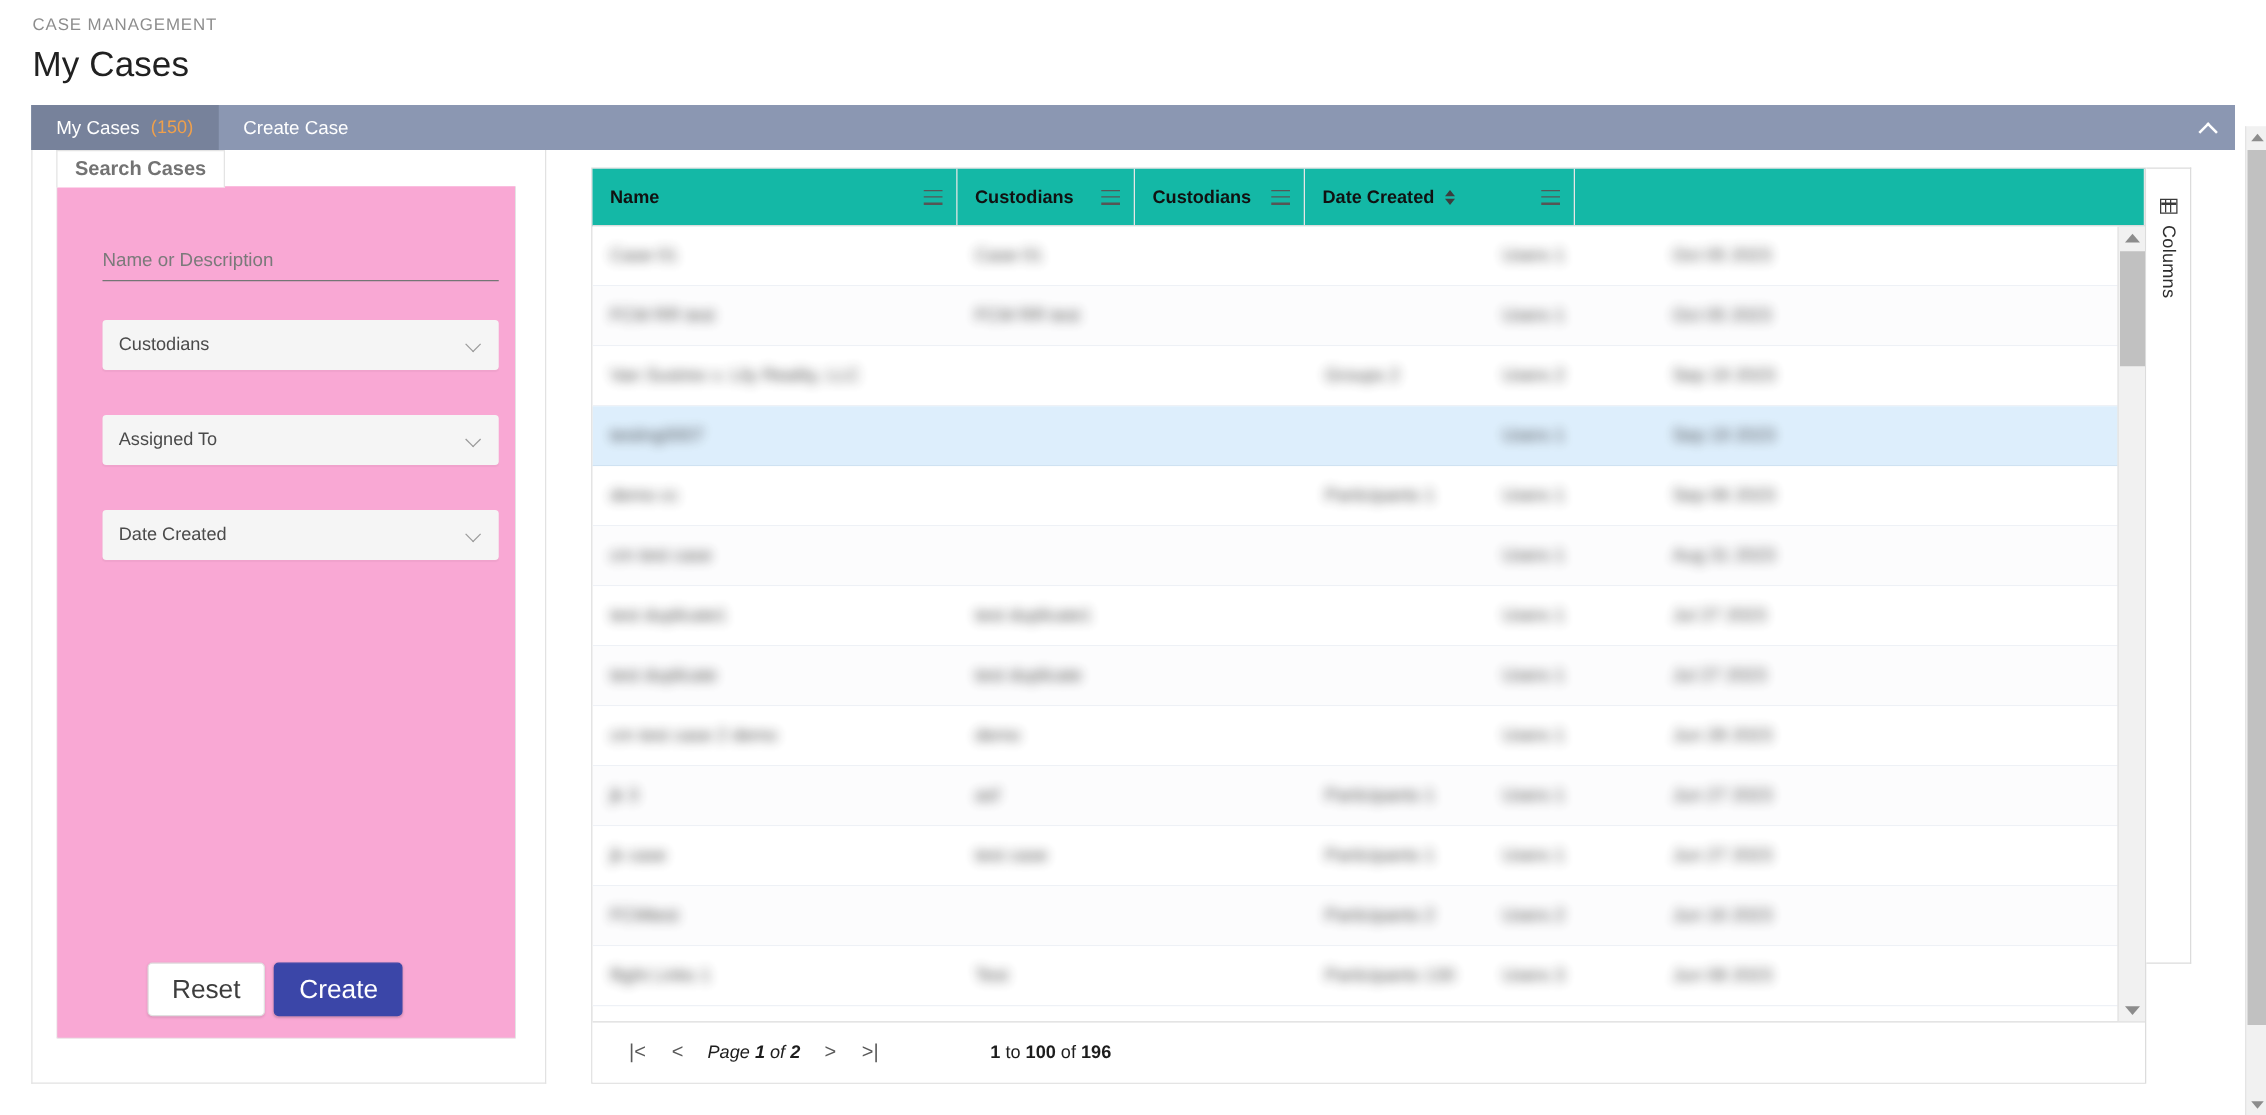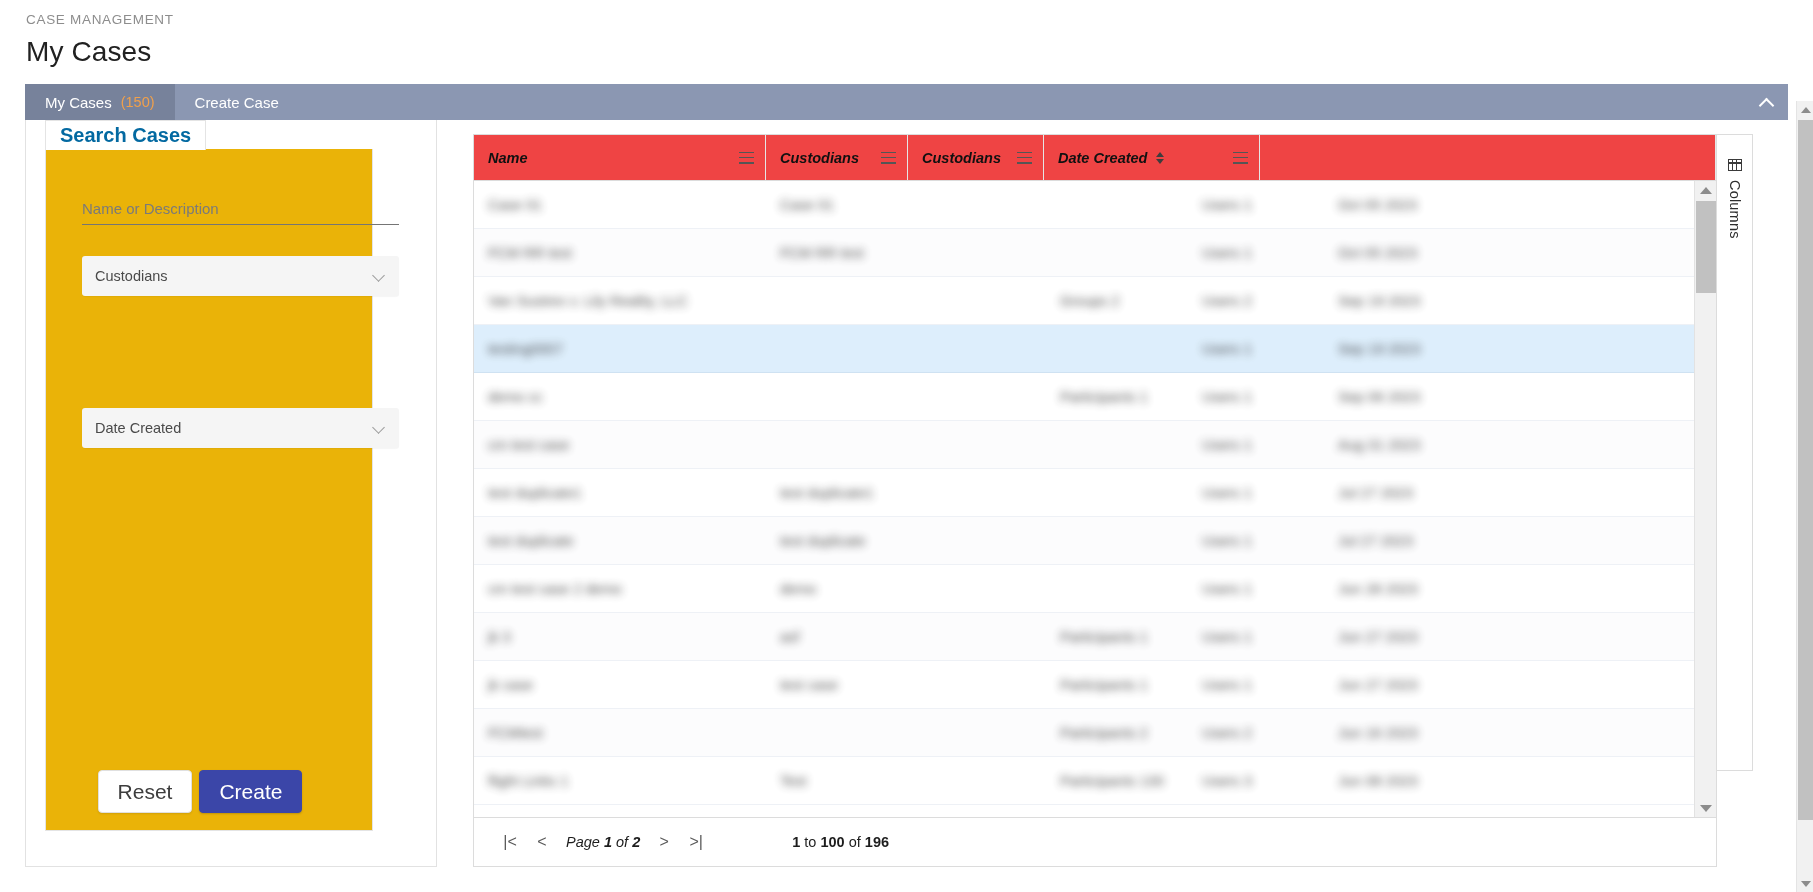--- a/index.html
+++ b/index.html
@@ -91,41 +91,41 @@
     position: absolute;
     left: 25px; top: 120px;
     width: 412px; height: 747px;
     background: #ffffff;
     border: 1px solid #e2e2e2;
     border-top: none;
   }
   .card {
     position: absolute;
     left: 19px; top: 29px;
-    width: 328px; height: 682px;
-    background: #eab308;
+    width: 368px; height: 682px;
+    background: #f9a8d4;
     border: 1px solid #e4e4e4;
     border-top: none;
     border-radius: 1px;
   }
   .card-tab {
     position: absolute;
     left: 19px; top: 0px;
     height: 30px;
     padding: 0 14px 0 0;
     min-width: 132px;
     background: #ffffff;
     border: 1px solid #e4e4e4;
     border-bottom: none;
     display: flex;
     align-items: center;
     justify-content: flex-start;
-    font-size: 20px;
+    font-size: 16px;
     font-weight: bold;
-    color: #0369a1;
+    color: #737373;
     z-index: 3;
     cursor: pointer;
   }
   .card-tab span { padding-left: 14px; }
 
   .search-input-wrap {
     position: absolute;
     left: 36px; top: 47px;
     width: 317px;
   }
@@ -211,26 +211,25 @@
     position: absolute;
     left: 473px; top: 134px;
     width: 1244px; height: 733px;
     background: #ffffff;
     border: 1px solid #dcdcdc;
     display: flex;
     flex-direction: column;
   }
   .grid-header {
     height: 46px;
-    background: #ef4444;
+    background: #14b8a6;
     border-bottom: 1px solid #dcdcdc;
     display: flex;
     align-items: stretch;
     flex: 0 0 46px;
-    font-style: italic;
   }
   .hcell {
     display: flex;
     align-items: center;
     font-size: 14.5px;
     font-weight: bold;
     color: #111;
     padding-left: 14px;
     position: relative;
     border-right: 1px solid #e6e6e6;
@@ -458,20 +457,24 @@
     <div class="card">
       <div class="search-input-wrap">
         <input class="search-input" type="text" placeholder="Name or Description" style="">
       </div>
 
       <div class="select-box" id="sel-custodians">
         <span class="lbl">Custodians</span>
         <span class="chev-down"></span>
       </div>
 
+      <div class="select-box" id="sel-assigned">
+        <span class="lbl">Assigned To</span>
+        <span class="chev-down"></span>
+      </div>
 
       <div class="select-box" id="sel-date">
         <span class="lbl">Date Created</span>
         <span class="chev-down"></span>
       </div>
 
       <div class="card-actions">
         <button class="btn btn-reset">Reset</button>
         <button class="btn btn-search">Create</button>
       </div>

